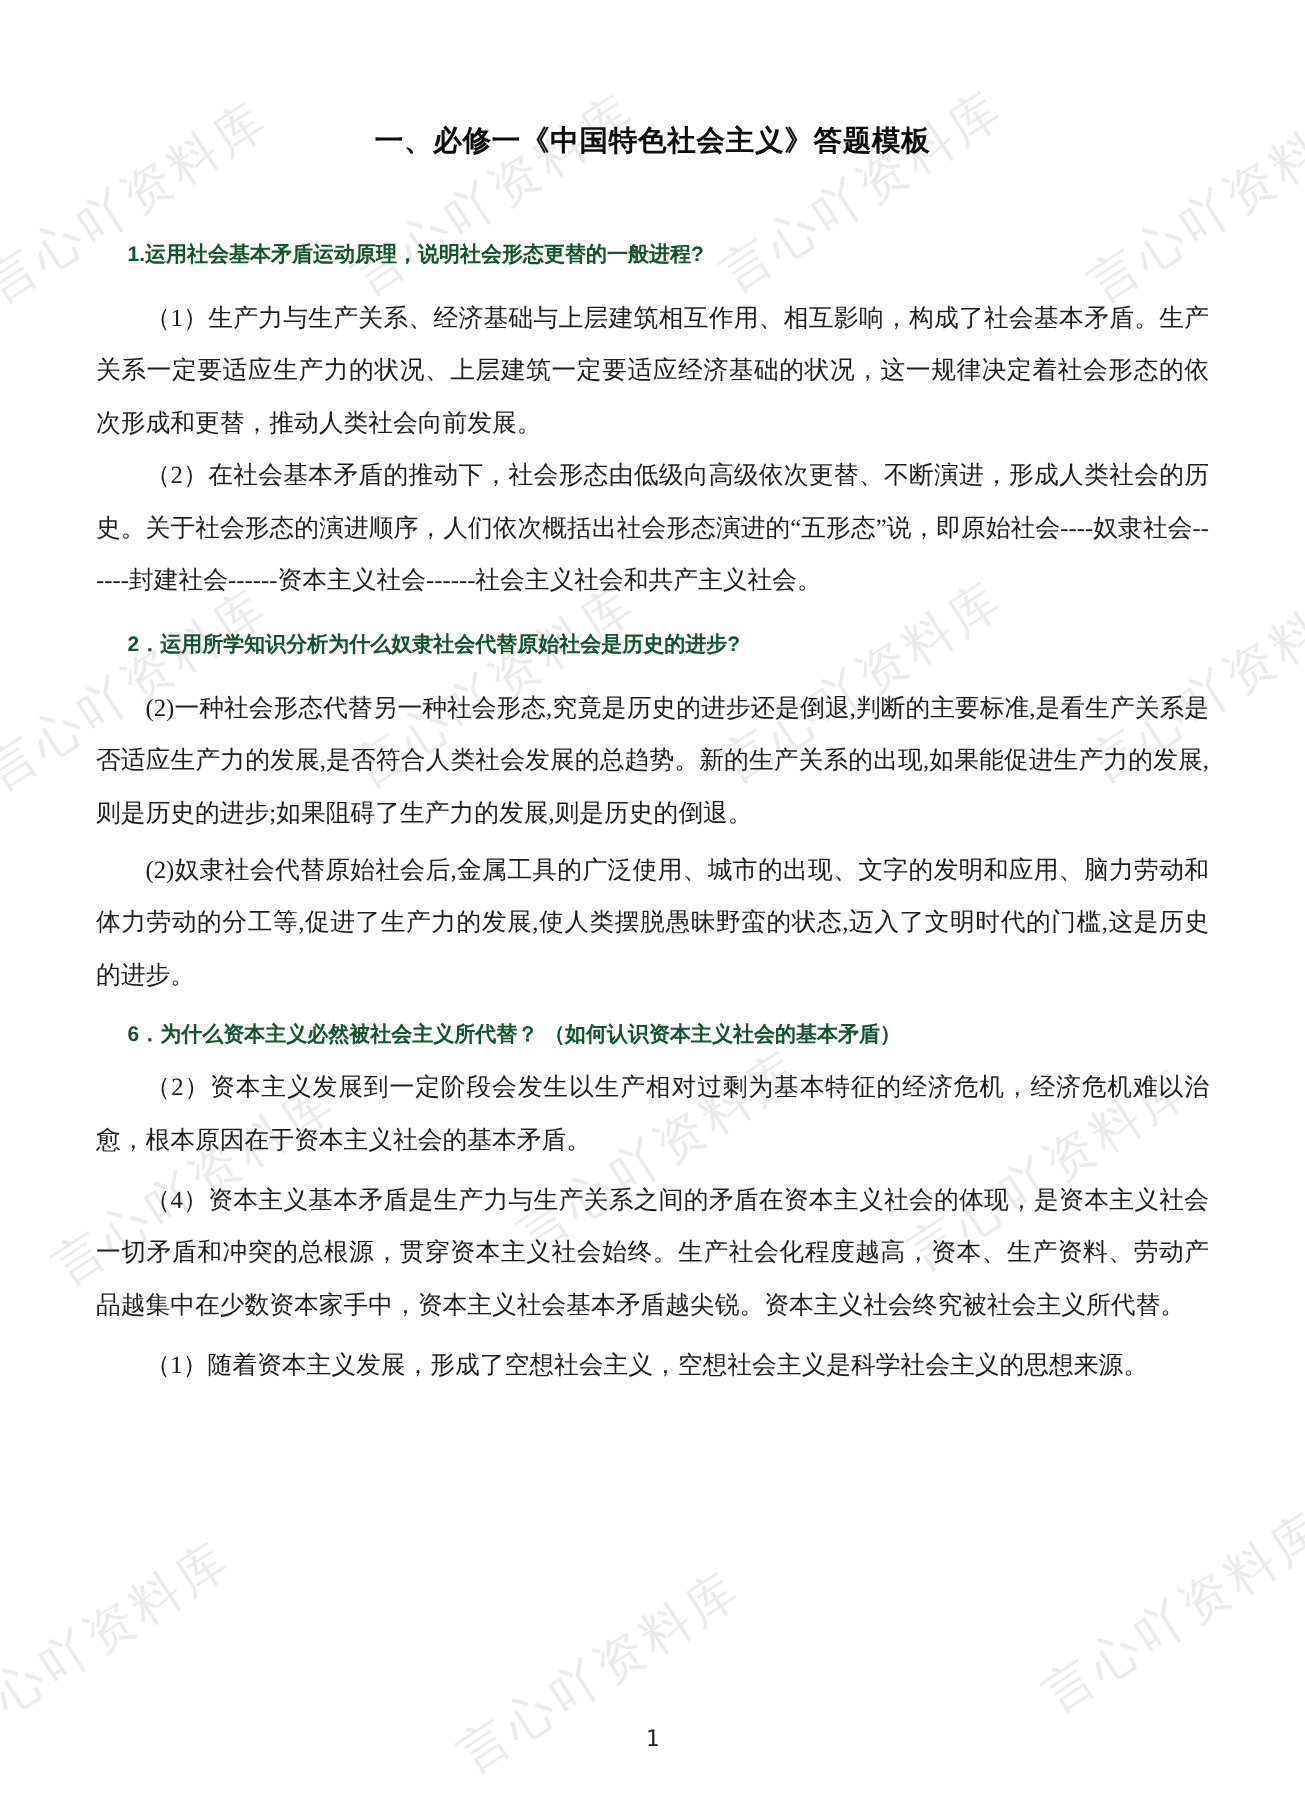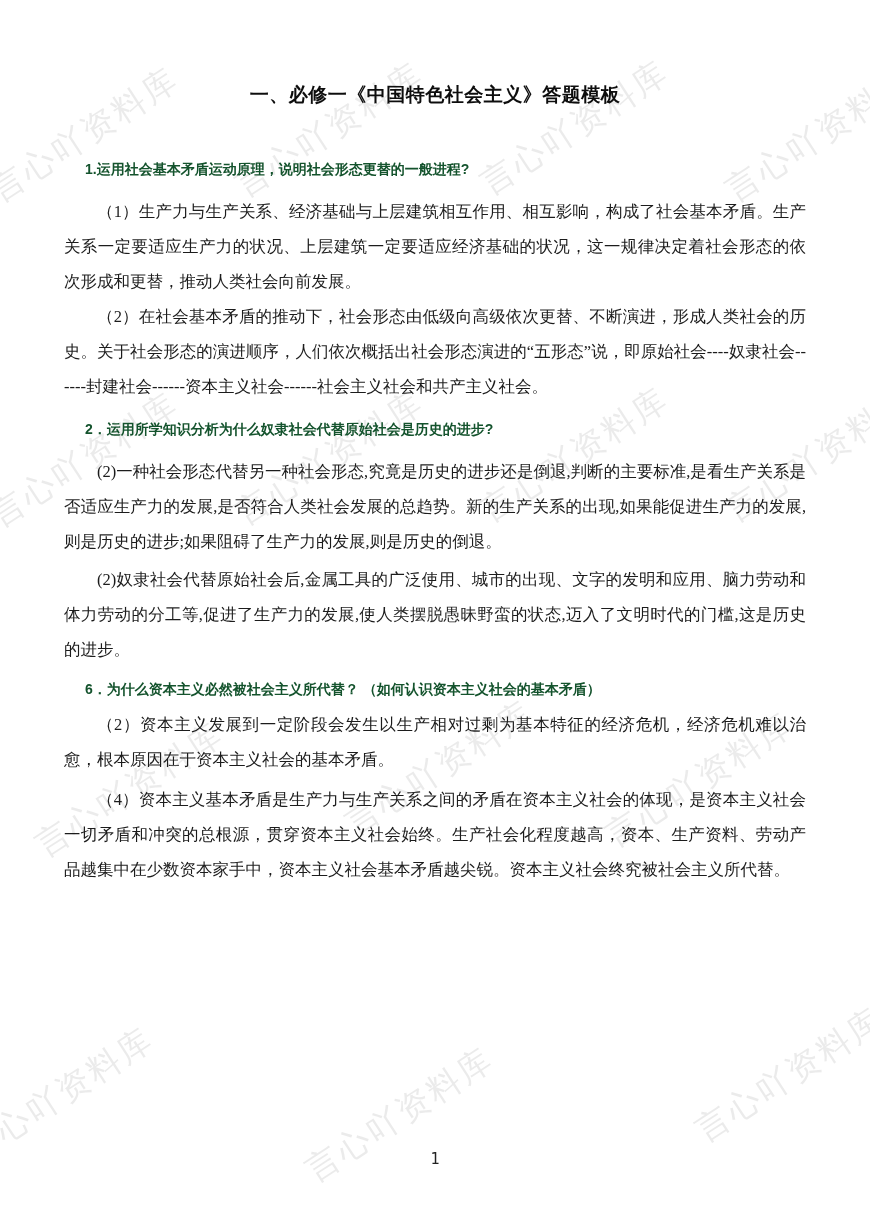--- a/index.html
+++ b/index.html
@@ -94,17 +94,18 @@
     <p class="ans">（2）在社会基本矛盾的推动下，社会形态由低级向高级依次更替、不断演进，形成人类社会的历史。关于社会形态的演进顺序，人们依次概括出社会形态演进的“五形态”说，即原始社会----奴隶社会------封建社会------资本主义社会------社会主义社会和共产主义社会。</p>
 
     <h2 class="qh" style="margin-top:8px;">2．运用所学知识分析为什么奴隶社会代替原始社会是历史的进步?</h2>
     <p class="ans" style="margin-top:7px;">(2)一种社会形态代替另一种社会形态,究竟是历史的进步还是倒退,判断的主要标准,是看生产关系是否适应生产力的发展,是否符合人类社会发展的总趋势。新的生产关系的出现,如果能促进生产力的发展,则是历史的进步;如果阻碍了生产力的发展,则是历史的倒退。</p>
     <p class="ans" style="margin-top:3px;">(2)奴隶社会代替原始社会后,金属工具的广泛使用、城市的出现、文字的发明和应用、脑力劳动和体力劳动的分工等,促进了生产力的发展,使人类摆脱愚昧野蛮的状态,迈入了文明时代的门槛,这是历史的进步。</p>
 
     <h2 class="qh" style="margin-top:5px;">6．为什么资本主义必然被社会主义所代替？ （如何认识资本主义社会的基本矛盾）</h2>
     <p class="ans">（2）资本主义发展到一定阶段会发生以生产相对过剩为基本特征的经济危机，经济危机难以治愈，根本原因在于资本主义社会的基本矛盾。</p>
     <p class="ans" style="margin-top:5px;">（4）资本主义基本矛盾是生产力与生产关系之间的矛盾在资本主义社会的体现，是资本主义社会一切矛盾和冲突的总根源，贯穿资本主义社会始终。生产社会化程度越高，资本、生产资料、劳动产品越集中在少数资本家手中，资本主义社会基本矛盾越尖锐。资本主义社会终究被社会主义所代替。</p>
 
+    <p class="ans" style="margin-top:5px;">（1）随着资本主义发展，形成了空想社会主义，空想社会主义是科学社会主义的思想来源。</p>
   </div>
 
   <div class="page-number">1</div>
 
 </div>
 
 </body></html>

